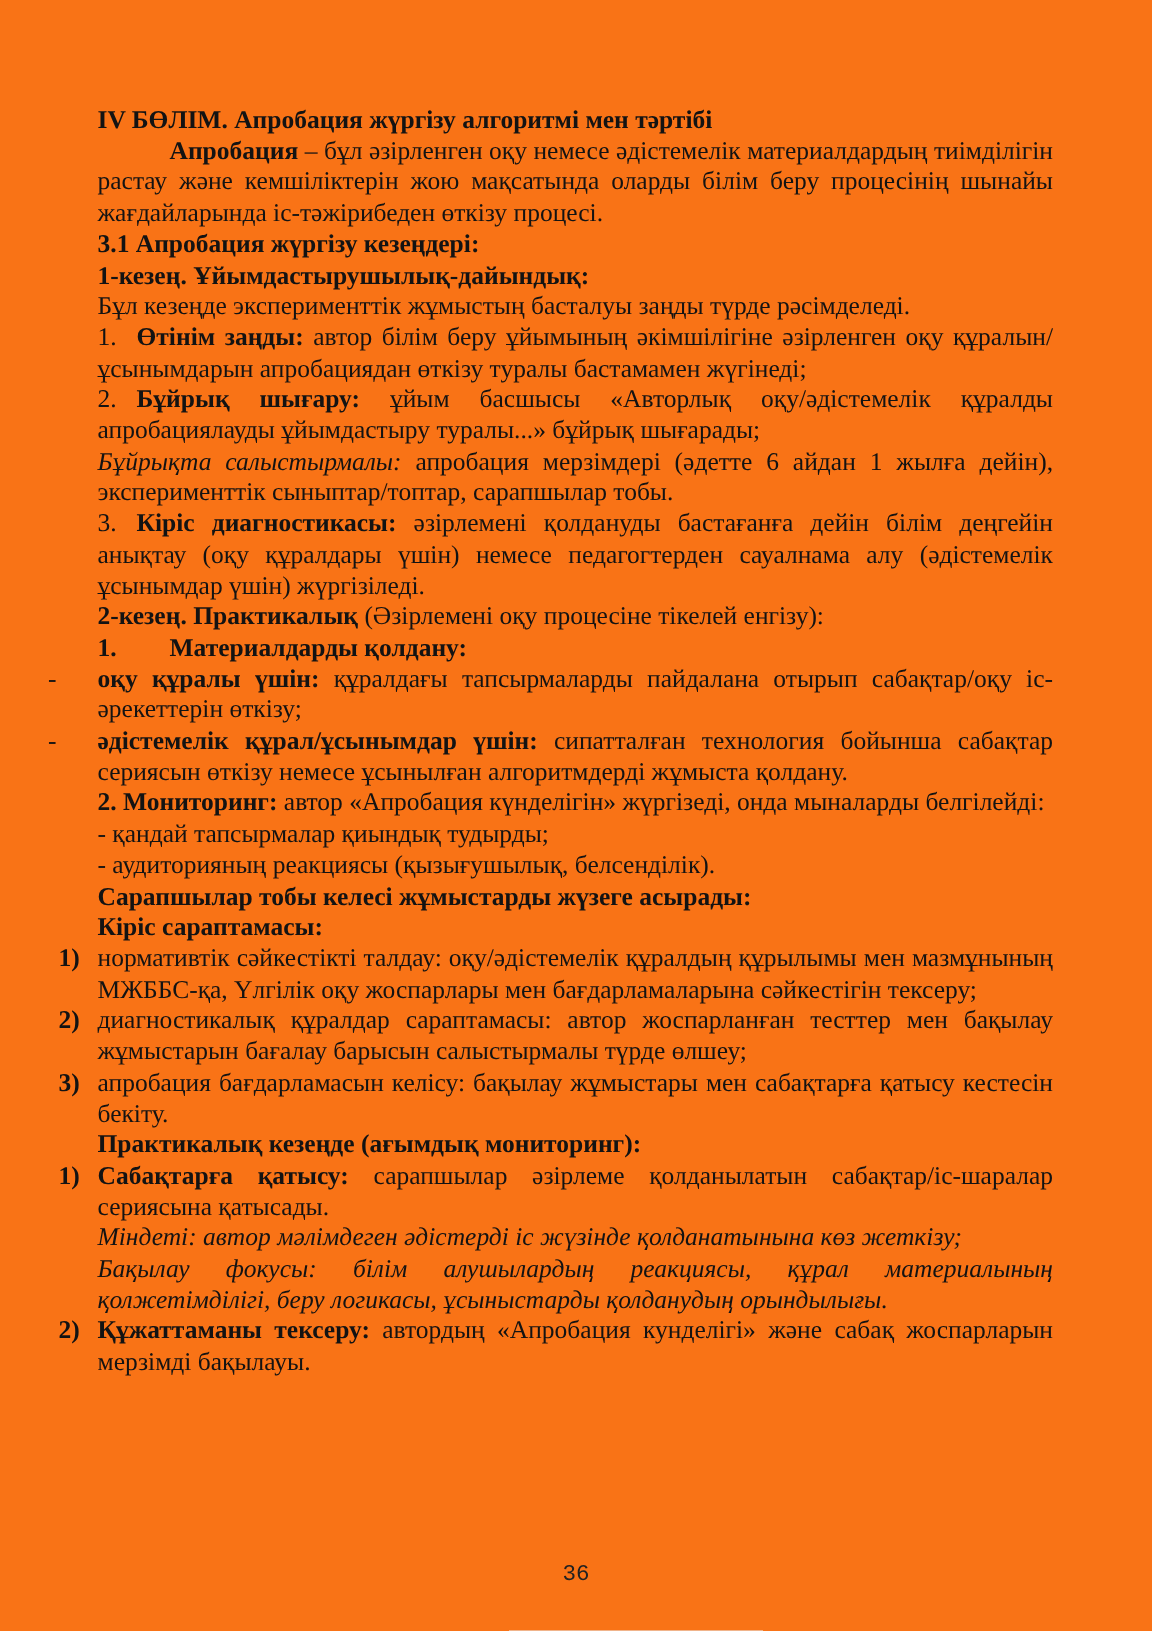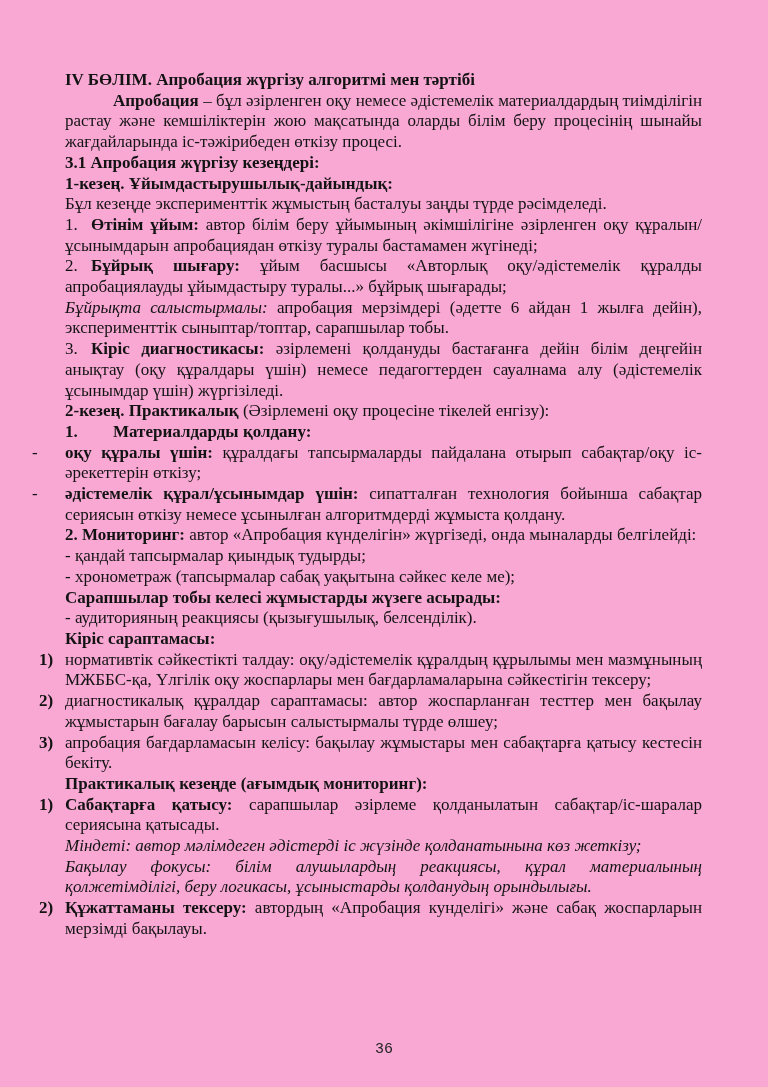--- a/index.html
+++ b/index.html
@@ -1,19 +1,19 @@
 <!DOCTYPE html>
 <html><head>
 <meta charset="utf-8">
 <style>
   html,body{margin:0;padding:0;background:#e8e8e8;}
   #page{
     position:relative;
     width:768px;height:1087px;
-    background:#f9a8d4;
+    background:#f97316;
     overflow:hidden;
     margin:0 auto;
   }
   #doc{
     position:absolute;
     left:65px;top:70px;width:637px;
     font-family:"Liberation Serif",serif;
     font-size:17px;
     line-height:20.7px;
     color:#131313;
@@ -47,33 +47,32 @@
 </head>
 <body>
 
 <div id="page">
   <div id="doc">
       <p class="blk h"><span class="b">IV БӨЛІМ. Апробация жүргізу алгоритмі мен тәртібі</span></p>
       <p class="blk ind"><span class="b">Апробация</span><span> – бұл әзірленген оқу немесе әдістемелік материалдардың тиімділігін растау және кемшіліктерін жою мақсатында оларды білім беру процесінің шынайы жағдайларында іс-тәжірибеден өткізу процесі.</span></p>
       <p class="blk h"><span class="b">3.1 Апробация жүргізу кезеңдері:</span></p>
       <p class="blk h"><span class="b">1-кезең. Ұйымдастырушылық-дайындық:</span></p>
       <p class="blk plain"><span>Бұл кезеңде эксперименттік жұмыстың басталуы заңды түрде рәсімделеді.</span></p>
-      <p class="blk li-num"><span class="marker">1.</span><span class="b">Өтінім ұйым:</span><span> автор білім беру ұйымының әкімшілігіне әзірленген оқу құралын/ұсынымдарын апробациядан өткізу туралы бастамамен жүгінеді;</span></p>
+      <p class="blk li-num"><span class="marker">1.</span><span class="b">Өтінім заңды:</span><span> автор білім беру ұйымының әкімшілігіне әзірленген оқу құралын/ұсынымдарын апробациядан өткізу туралы бастамамен жүгінеді;</span></p>
       <p class="blk li-num"><span class="marker">2.</span><span class="b">Бұйрық шығару:</span><span> ұйым басшысы «Авторлық оқу/әдістемелік құралды апробациялауды ұйымдастыру туралы...» бұйрық шығарады;</span></p>
       <p class="blk cont"><span class="i">Бұйрықта салыстырмалы:</span><span> апробация мерзімдері (әдетте 6 айдан 1 жылға дейін), эксперименттік сыныптар/топтар, сарапшылар тобы.</span></p>
       <p class="blk li-num"><span class="marker">3.</span><span class="b">Кіріс диагностикасы:</span><span> әзірлемені қолдануды бастағанға дейін білім деңгейін анықтау (оқу құралдары үшін) немесе педагогтерден сауалнама алу (әдістемелік ұсынымдар үшін) жүргізіледі.</span></p>
       <p class="blk plain"><span class="b">2-кезең. Практикалық</span><span> (Әзірлемені оқу процесіне тікелей енгізу):</span></p>
       <p class="blk li-num0"><span class="marker">1.</span><span class="b">Материалдарды қолдану:</span></p>
       <p class="blk li-dash"><span class="marker">-</span><span class="b">оқу құралы үшін:</span><span> құралдағы тапсырмаларды пайдалана отырып сабақтар/оқу іс-әрекеттерін өткізу;</span></p>
       <p class="blk li-dash"><span class="marker">-</span><span class="b">әдістемелік құрал/ұсынымдар үшін:</span><span> сипатталған технология бойынша сабақтар сериясын өткізу немесе ұсынылған алгоритмдерді жұмыста қолдану.</span></p>
       <p class="blk plain"><span class="b">2. Мониторинг:</span><span> автор «Апробация күнделігін» жүргізеді, онда мыналарды белгілейді:</span></p>
       <p class="blk sub"><span>- қандай тапсырмалар қиындық тудырды;</span></p>
-      <p class="blk sub"><span>- хронометраж (тапсырмалар сабақ уақытына сәйкес келе ме);</span></p>
+      <p class="blk sub"><span>- аудиторияның реакциясы (қызығушылық, белсенділік).</span></p>
       <p class="blk h"><span class="b">Сарапшылар тобы келесі жұмыстарды жүзеге асырады:</span></p>
-      <p class="blk sub"><span>- аудиторияның реакциясы (қызығушылық, белсенділік).</span></p>
       <p class="blk h-ind"><span class="b">Кіріс сараптамасы:</span></p>
       <p class="blk li-paren"><span class="marker">1)</span><span>нормативтік сәйкестікті талдау: оқу/әдістемелік құралдың құрылымы мен мазмұнының МЖББС-қа, Үлгілік оқу жоспарлары мен бағдарламаларына сәйкестігін тексеру;</span></p>
       <p class="blk li-paren"><span class="marker">2)</span><span>диагностикалық құралдар сараптамасы: автор жоспарланған тесттер мен бақылау жұмыстарын бағалау барысын салыстырмалы түрде өлшеу;</span></p>
       <p class="blk li-paren"><span class="marker">3)</span><span>апробация бағдарламасын келісу: бақылау жұмыстары мен сабақтарға қатысу кестесін бекіту.</span></p>
       <p class="blk h-ind"><span class="b">Практикалық кезеңде (ағымдық мониторинг):</span></p>
       <p class="blk li-paren"><span class="marker">1)</span><span class="b">Сабақтарға қатысу:</span><span> сарапшылар әзірлеме қолданылатын сабақтар/іс-шаралар сериясына қатысады.</span></p>
       <p class="blk italic-p"><span class="i">Міндеті: автор мәлімдеген әдістерді іс жүзінде қолданатынына көз жеткізу;</span></p>
       <p class="blk italic-p"><span class="i">Бақылау фокусы: білім алушылардың реакциясы, құрал материалының қолжетімділігі, беру логикасы, ұсыныстарды қолданудың орындылығы.</span></p>
       <p class="blk li-paren"><span class="marker">2)</span><span class="b">Құжаттаманы тексеру:</span><span> автордың «Апробация кунделігі» және сабақ жоспарларын мерзімді бақылауы.</span></p>
     </div>

